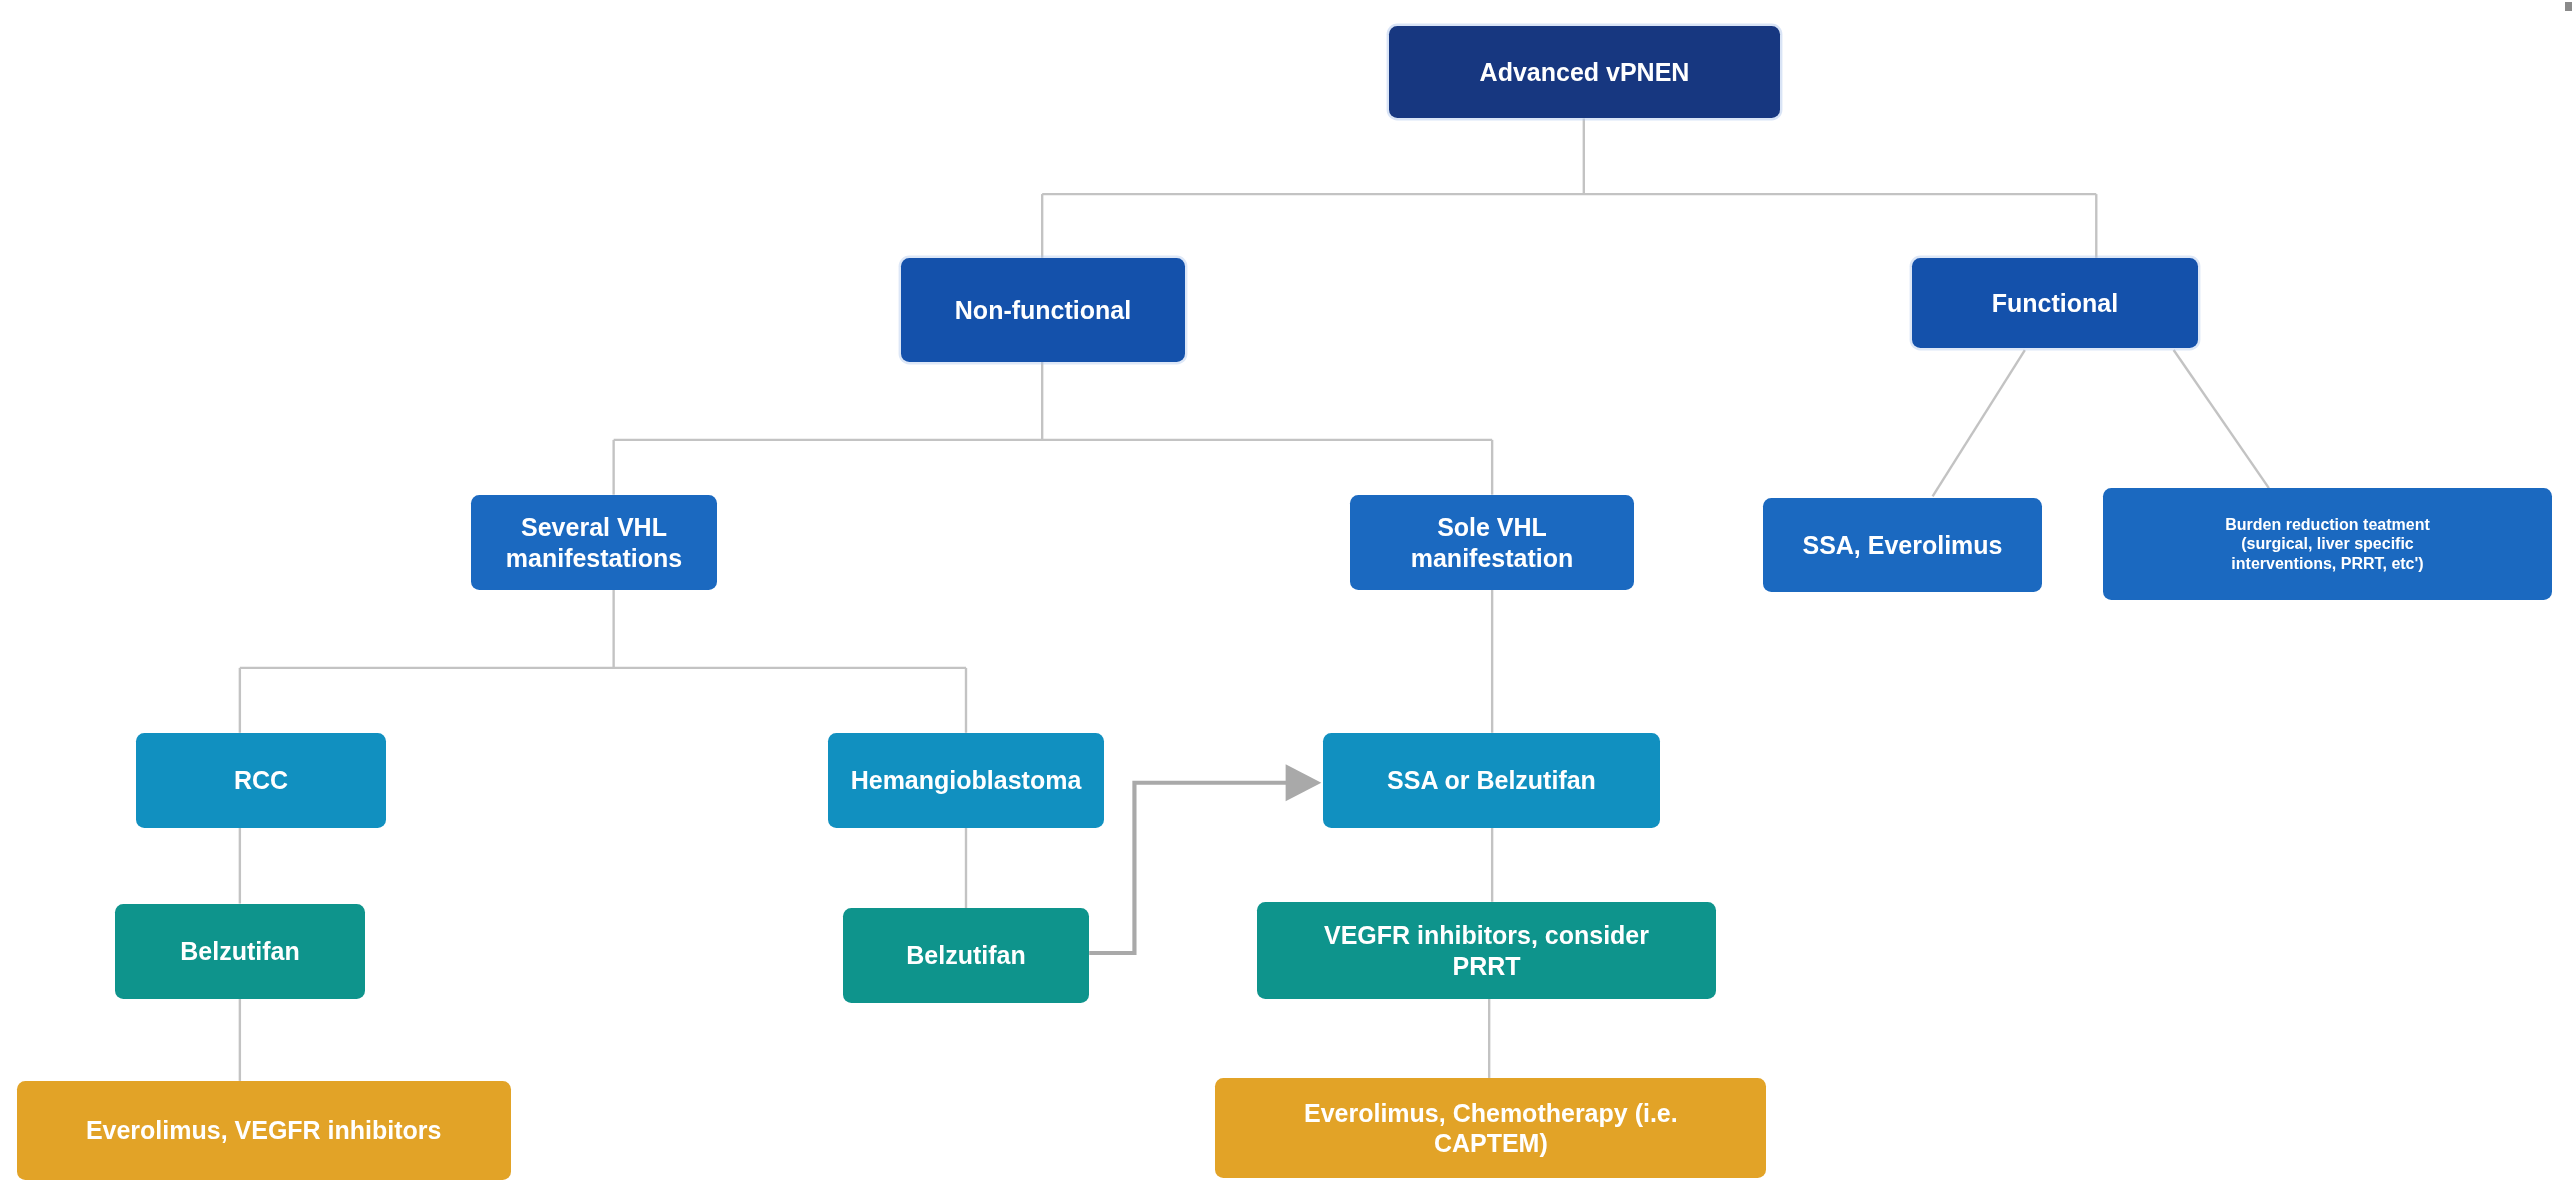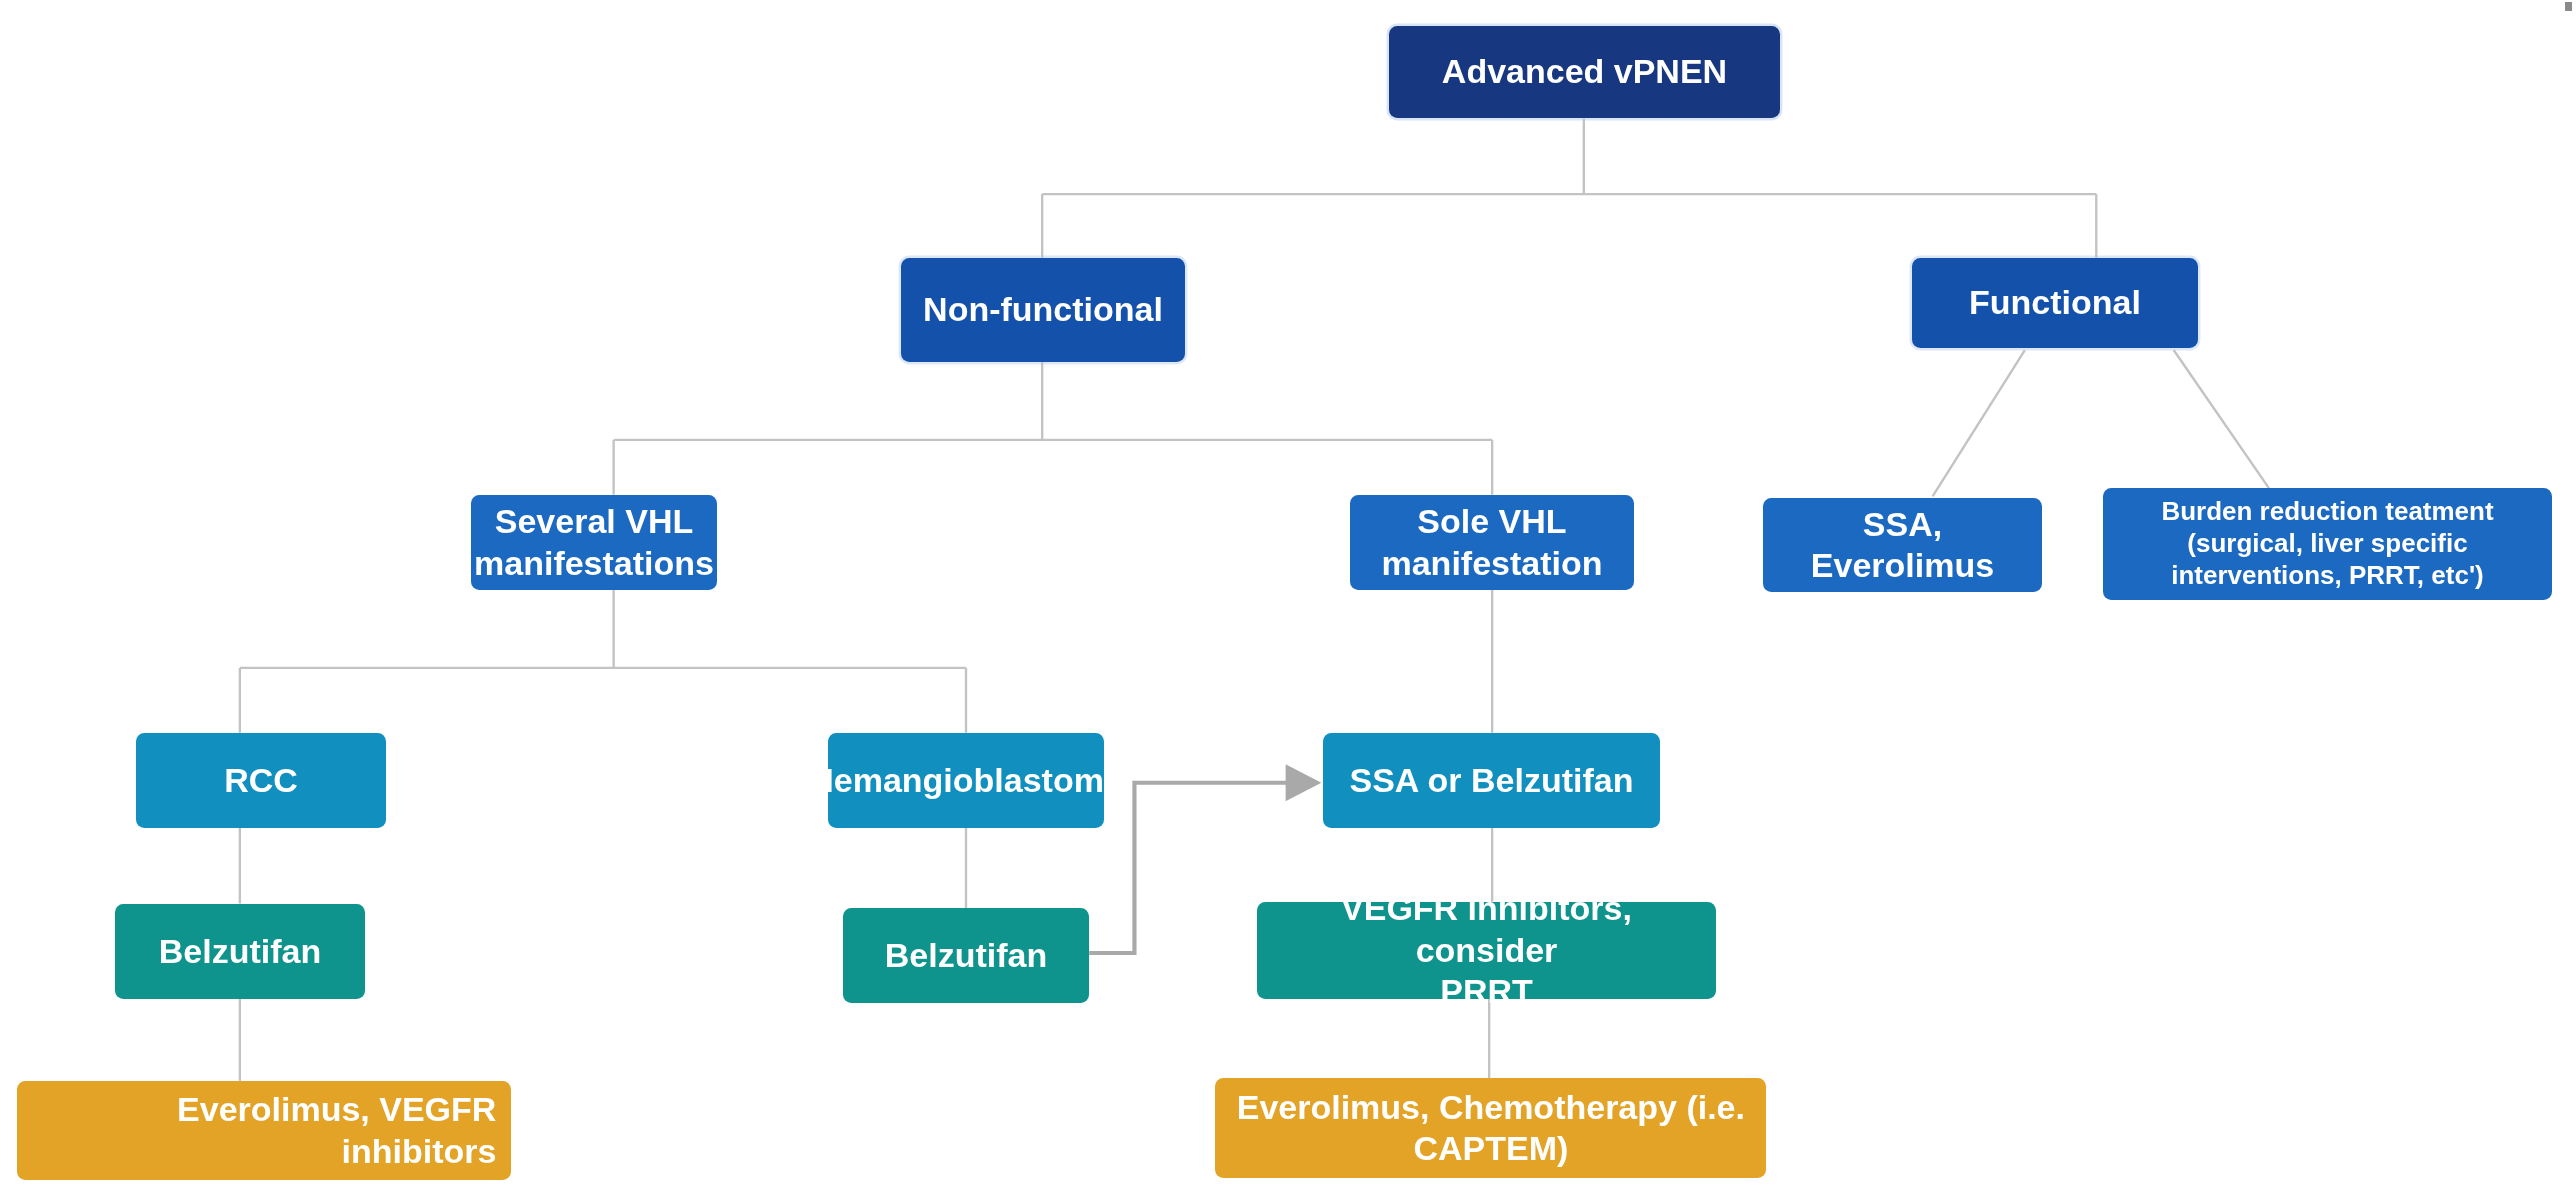--- a/index.html
+++ b/index.html
@@ -5,35 +5,35 @@
   html,body{margin:0;padding:0;background:#ffffff;}
   body{font-family:"Liberation Sans",sans-serif;}
   #canvas{position:relative;width:2576px;height:1203px;background:#ffffff;overflow:hidden;}
   #wires{position:absolute;left:0;top:0;width:2576px;height:1203px;}
   .node{
     position:absolute;
     display:flex;align-items:center;justify-content:center;
     text-align:center;
     color:#ffffff;
     font-weight:700;
-    font-size:34px;
+    font-size:25px;
     line-height:1.22;
     border-radius:8.3px;
     box-sizing:border-box;
     padding:4.8px 14.3px;
     white-space:pre-line;
     z-index:2;
   }
   .lvl1{background:#173780;box-shadow:0 0 0 2.4px rgba(170,196,236,0.45);}
   .lvl2{background:#1451ab;box-shadow:0 0 0 2.4px rgba(170,196,236,0.40);}
   .lvl3{background:#1b69c0;}
   .cyan{background:#1190c0;}
   .teal{background:#0e948c;}
   .orange{background:#e2a327;}
-  .small{font-size:26px;}
+  .small{font-size:16px;}
   #corner-mark{position:absolute;right:3.6px;top:2.4px;width:7.1px;height:8.3px;background:#8a8a8a;z-index:3;}
 </style>
 </head>
 <body>
 
 <div id="canvas">
 
   <svg id="wires" viewBox="0 0 4328 2021" xmlns="http://www.w3.org/2000/svg">
     <g stroke="#c3c3c3" stroke-width="4" fill="none">
 

